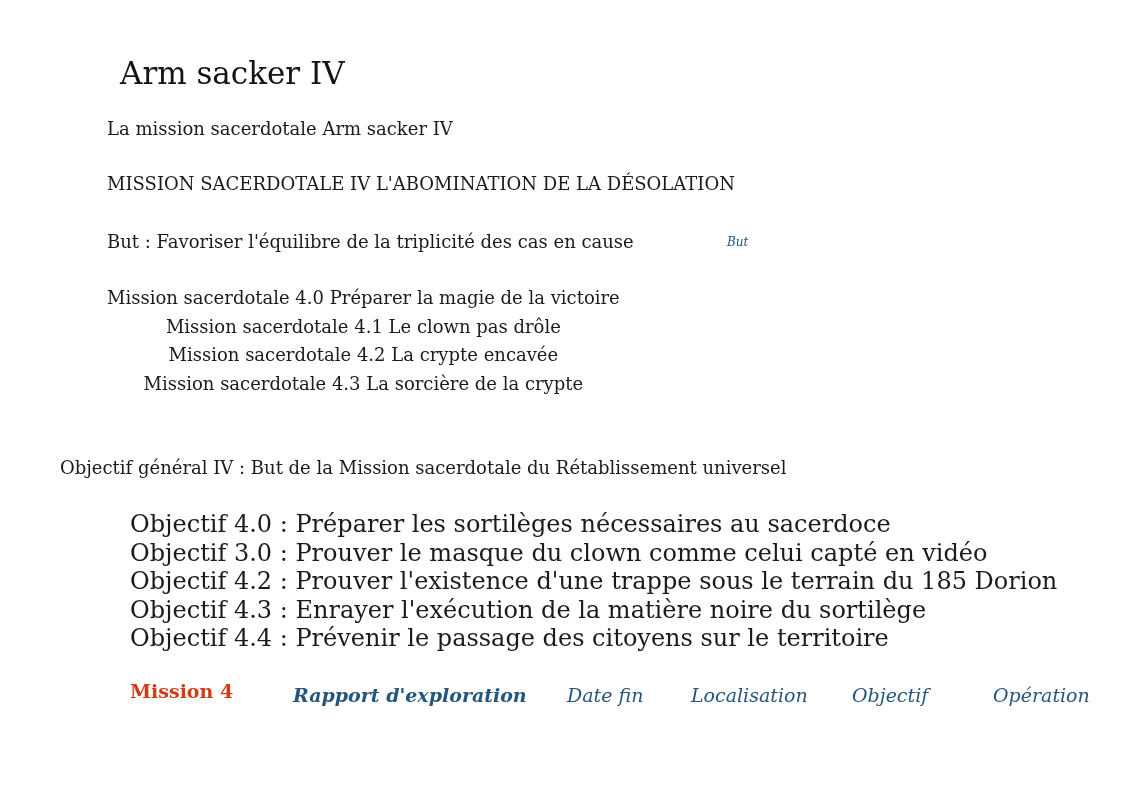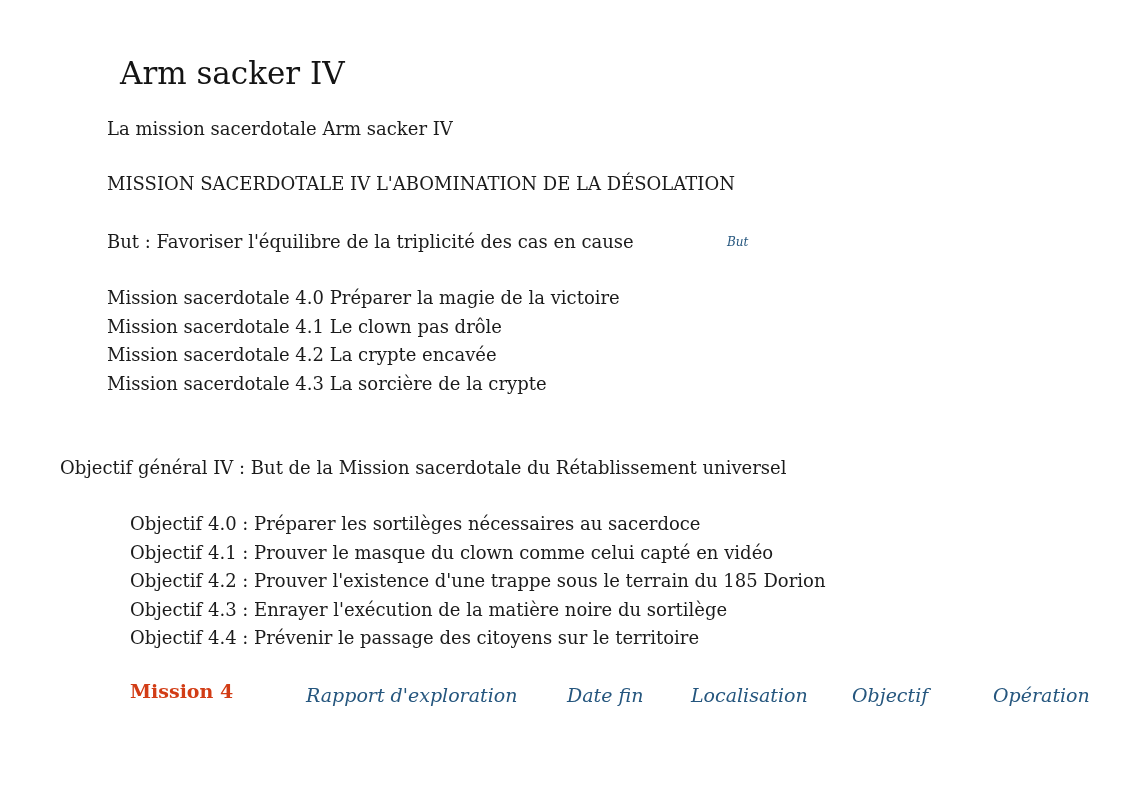--- a/index.html
+++ b/index.html
@@ -48,46 +48,47 @@
     cursor: pointer;
   }
   .but-link {
     left: 727px; top: 218px;
     font-size: 12px;
     line-height: 24px;
   }
   .mission-list {
     left: 107px; top: 272px;
     font-size: 18px;
+    text-align: center;
   }
   .mission-list div { height: 28.6px; line-height: 28.6px; }
   .objectif-general {
     left: 60px; top: 444px;
     font-size: 18px;
     line-height: 24px;
   }
   .objectif-list {
     left: 130px; top: 498px;
-    font-size: 18px;
+    font-size: 24px;
   }
   .objectif-list div { height: 28.6px; line-height: 28.6px; }
   .mission4-label {
     left: 130px; top: 666px;
     font-size: 19px;
     line-height: 26px;
     font-weight: bold;
     color: #d23c15;
     cursor: pointer;
   }
   .footer-link {
     top: 670px;
     font-size: 19px;
     line-height: 26px;
   }
-  .fl-0 { left: 306px; }
+  .fl-0 { left: 293px; font-weight: bold; }
   .fl-1 { left: 567px; }
   .fl-2 { left: 691px; }
   .fl-3 { left: 852px; }
   .fl-4 { left: 993px; }
 </style>
 </head>
 <body>
 
 <div class="page">
 
@@ -104,21 +105,21 @@
     <div>Mission sacerdotale 4.0 Préparer la magie de la victoire</div>
     <div>Mission sacerdotale 4.1 Le clown pas drôle</div>
     <div>Mission sacerdotale 4.2 La crypte encavée</div>
     <div>Mission sacerdotale 4.3 La sorcière de la crypte</div>
   </div>
 
   <div class="abs objectif-general">Objectif général IV : But de la Mission sacerdotale du Rétablissement universel</div>
 
   <div class="abs objectif-list">
     <div>Objectif 4.0 : Préparer les sortilèges nécessaires au sacerdoce</div>
-    <div>Objectif 4.1 : Prouver le masque du clown comme celui capté en vidéo</div>
+    <div>Objectif 3.0 : Prouver le masque du clown comme celui capté en vidéo</div>
     <div>Objectif 4.2 : Prouver l'existence d'une trappe sous le terrain du 185 Dorion</div>
     <div>Objectif 4.3 : Enrayer l'exécution de la matière noire du sortilège</div>
     <div>Objectif 4.4 : Prévenir le passage des citoyens sur le territoire</div>
   </div>
 
   <div class="abs mission4-label">Mission 4</div>
 
   <a class="abs link footer-link fl-0">Rapport d'exploration</a>
   <a class="abs link footer-link fl-1">Date fin</a>
   <a class="abs link footer-link fl-2">Localisation</a>

